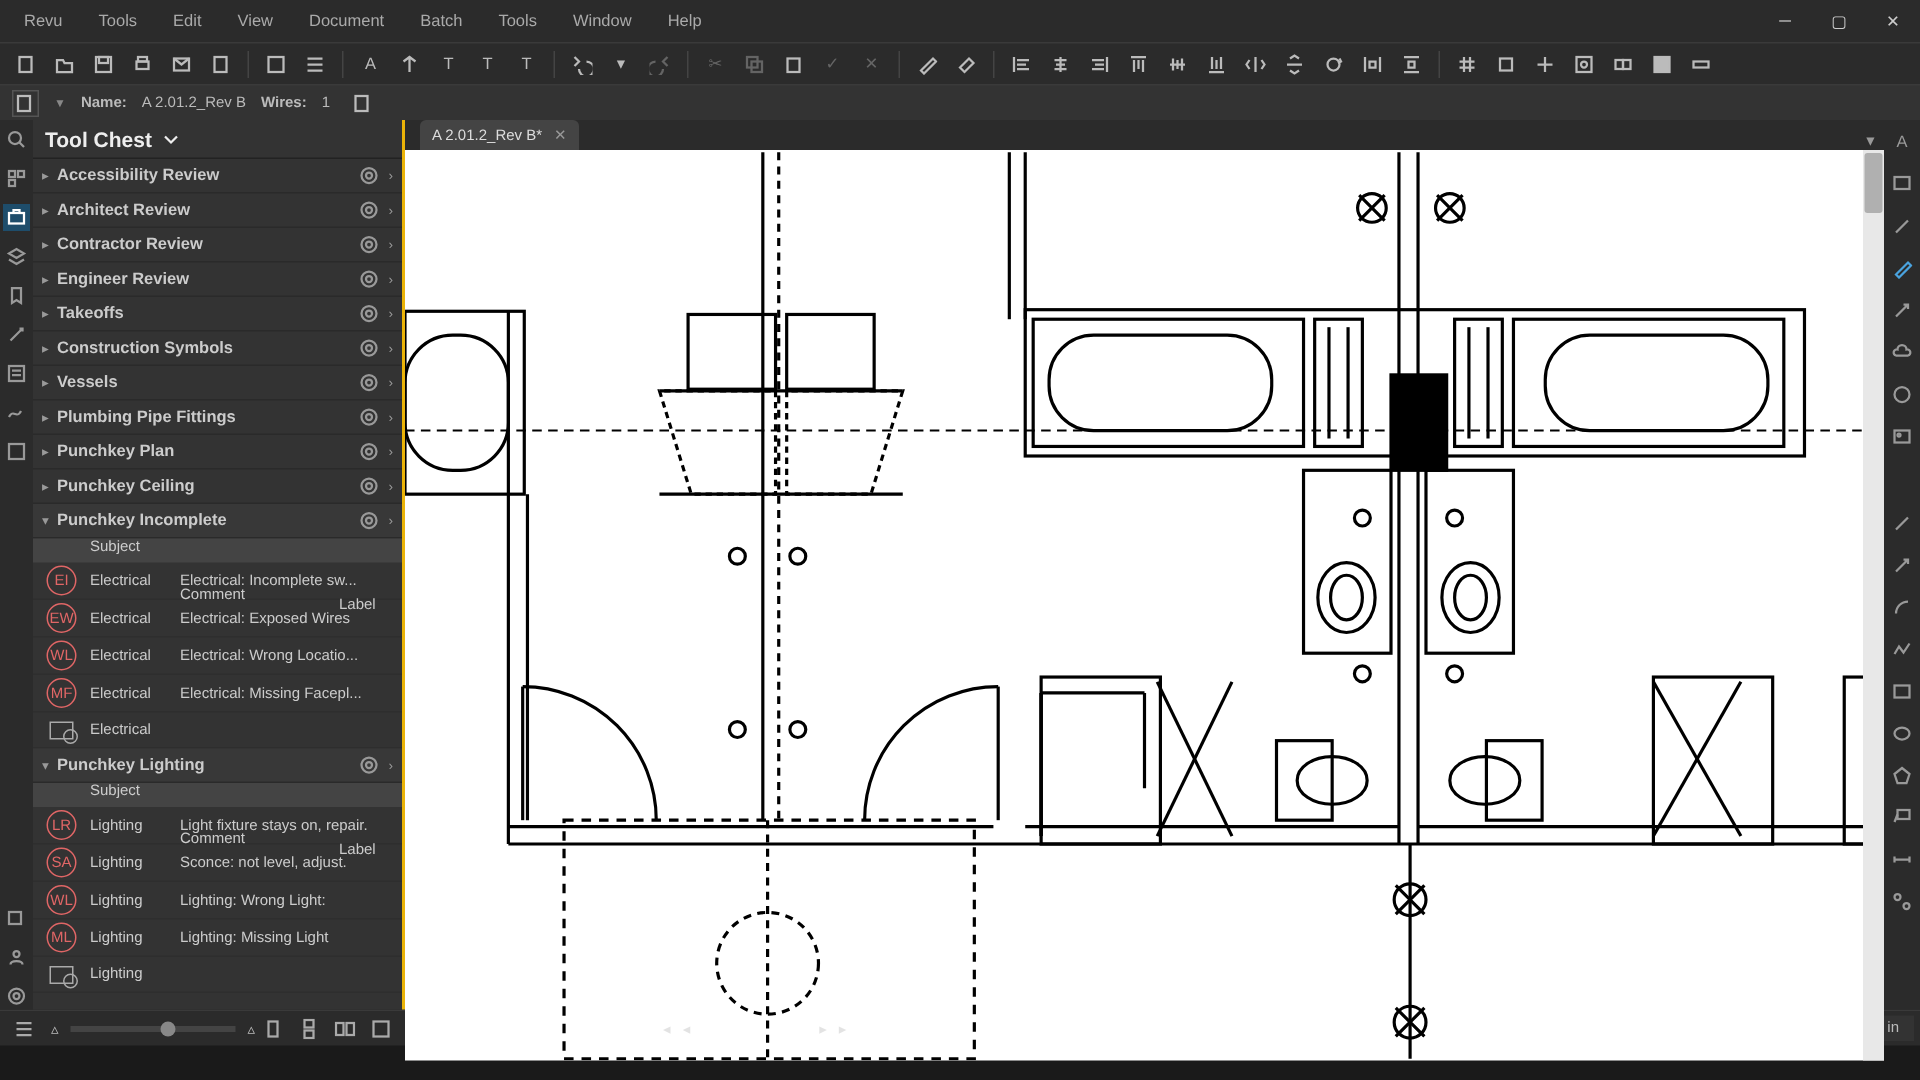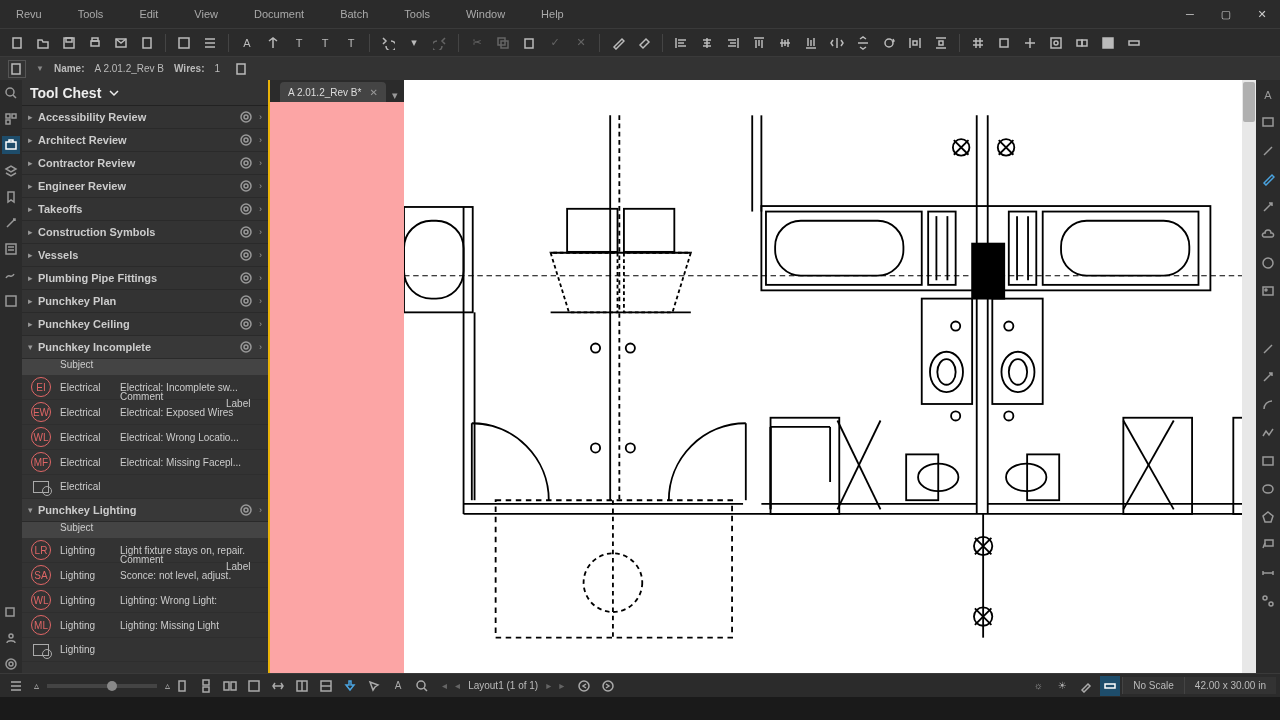--- a/index.html
+++ b/index.html
@@ -1,20 +1,20 @@
 <!DOCTYPE html>
 <html><head>
 <meta charset="utf-8">
 <style>
 * { margin: 0; padding: 0; box-sizing: border-box; font-family: "Segoe UI", Arial, sans-serif; }
 body { width: 1280px; height: 720px; background: #1a1a1a; overflow: hidden; color: #ccc; font-size: 11px; }
 
 
 .titlebar { height: 28px; background: #2b2b2b; display: flex; align-items: center; padding: 0 4px; }
-.menu { display: flex; gap: 12px; }
+.menu { display: flex; gap: 0; }
 .menu-item { padding: 4px 12px; color: #aaa; cursor: pointer; }
 .window-controls { margin-left: auto; display: flex; gap: 8px; }
 .win-btn { width: 28px; height: 22px; display: flex; align-items: center; justify-content: center; color: #ccc; cursor: pointer; }
 
 
 .toolbar { height: 28px; background: #2b2b2b; border-top: 1px solid #3a3a3a; display: flex; align-items: center; padding: 0 6px; gap: 4px; }
 .tb-btn { width: 22px; height: 22px; display: flex; align-items: center; justify-content: center; color: #bbb; cursor: pointer; }
 .tb-sep { width: 1px; height: 18px; background: #444; margin: 0 3px; }
 
 
@@ -51,21 +51,21 @@
 
 .tool-row { display: flex; align-items: center; min-height: 24px; padding: 2px 4px; border-bottom: 1px solid #2e2e2e; }
 .tool-row .sym { width: 30px; display: flex; align-items: center; justify-content: center; }
 .sym-circle { width: 20px; height: 20px; border-radius: 50%; border: 1.5px solid; display: flex; align-items: center; justify-content: center; font-size: 10px; font-weight: normal; }
 .sym-blank { width: 16px; height: 12px; border: 1px solid #aaa; position: relative; }
 .sym-blank::after { content: ""; position: absolute; right: -4px; bottom: -4px; width: 8px; height: 8px; border: 1px solid #aaa; border-radius: 50%; }
 .tool-row .subj { width: 60px; font-size: 10px; color: #ccc; padding-left: 4px; }
 .tool-row .comm { flex: 1; font-size: 10px; color: #ccc; line-height: 1.1; padding-left: 4px; }
 
 
-.doc-area { flex: 1; display: flex; flex-direction: row; background: #fca5a5; }
+.doc-area { flex: 1; display: flex; flex-direction: column; background: #86efac; }
 .tabs { height: 22px; background: #2b2b2b; display: flex; align-items: flex-end; padding-left: 10px; }
 .tab { height: 20px; background: #444; border-radius: 4px 4px 0 0; display: flex; align-items: center; padding: 0 8px; gap: 8px; font-size: 10px; color: #ddd; }
 .tab .close { cursor: pointer; color: #999; }
 .tabs-spacer { flex: 1; }
 .tabs-dd { width: 18px; text-align: center; color: #999; }
 .canvas-wrap { flex: 1; position: relative; background: #fff; margin: 0; }
 .vscroll { position: absolute; right: 0; top: 0; bottom: 0; width: 14px; background: #e8e8e8; }
 .vscroll-thumb { position: absolute; left: 1px; right: 1px; top: 2px; height: 40px; background: #b0b0b0; border-radius: 2px; }
 .drawing { width: 100%; height: 100%; }
 

